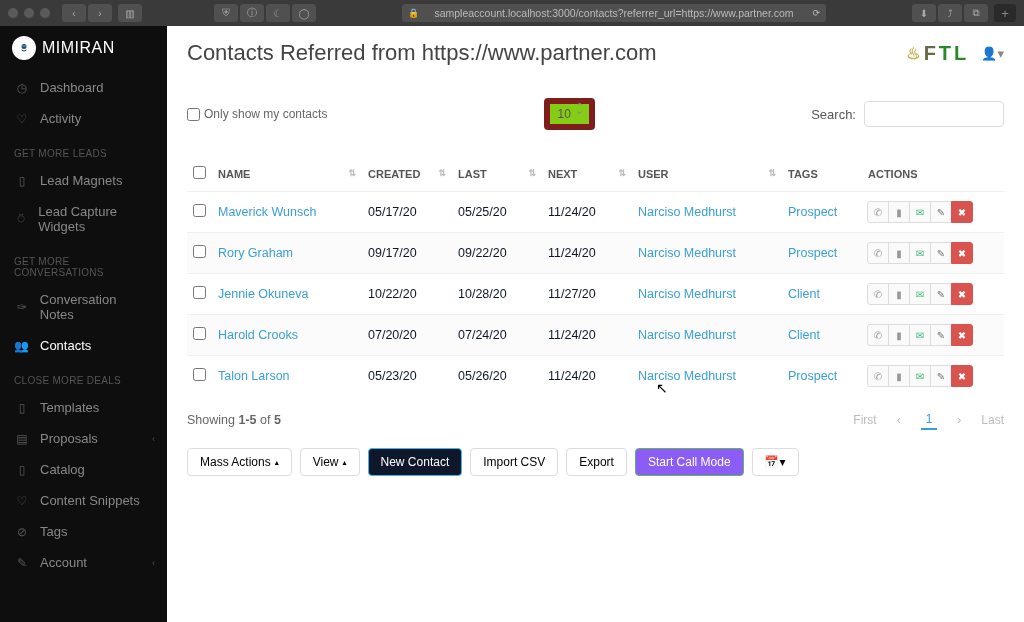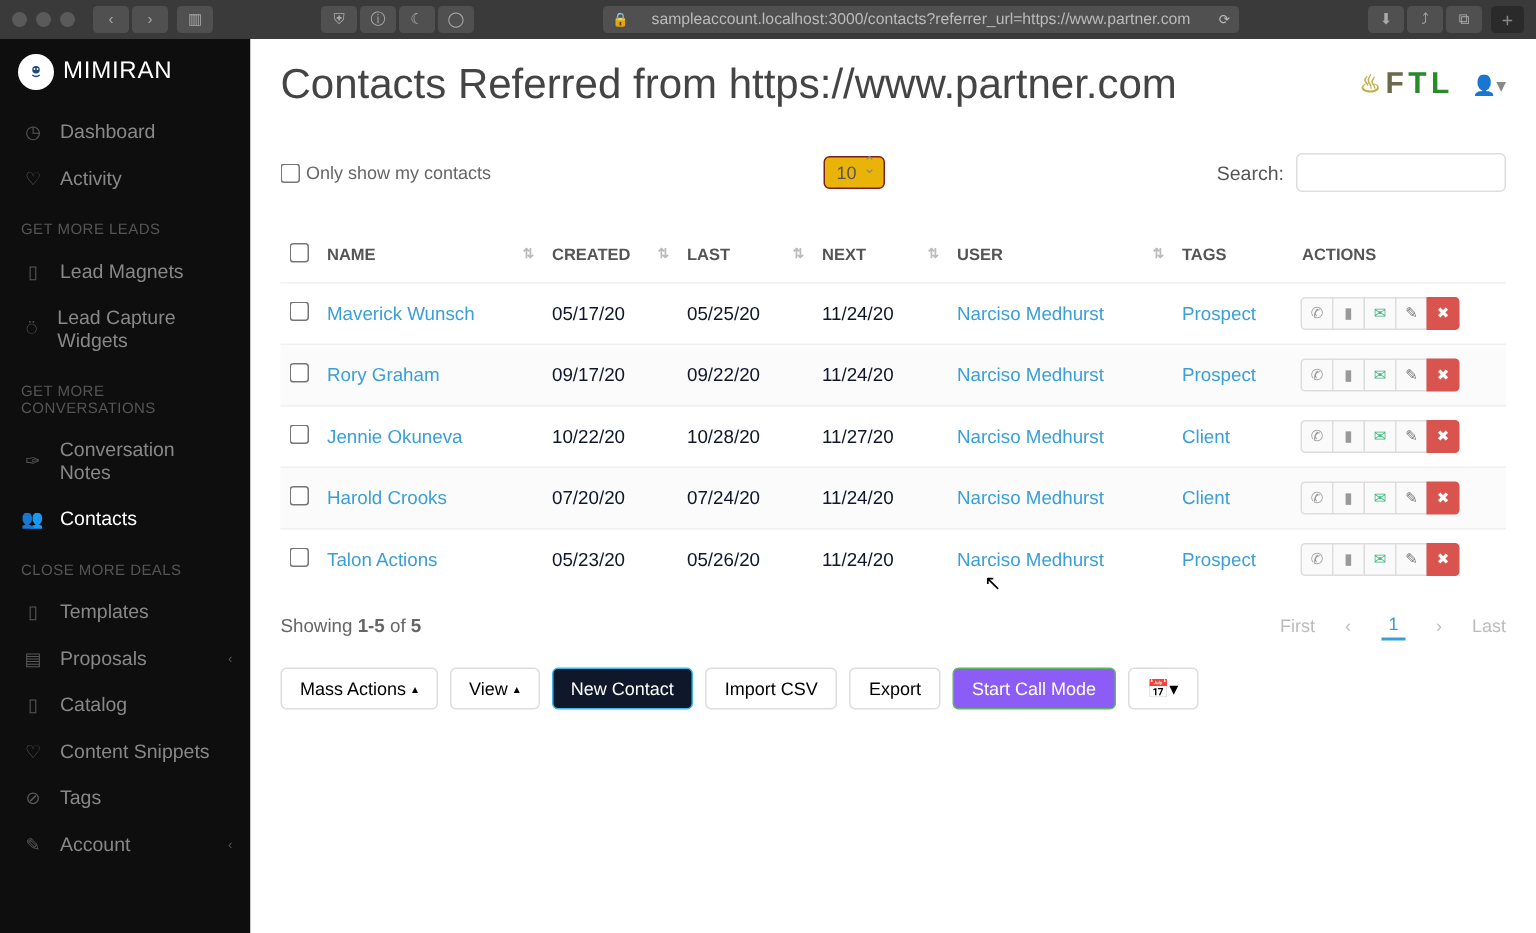--- a/index.html
+++ b/index.html
@@ -28,33 +28,33 @@
     .nav-item { display: flex; align-items: center; gap: 10px; padding: 8px 14px; cursor: pointer; color: #888; position: relative;}
     .nav-item.active { color: #fff; }
     .nav-item-icon { width: 16px; text-align: center; font-size: 12px; opacity: 0.6; }
     .nav-item.active .nav-item-icon { opacity: 1; color: #fff; }
     .nav-section { padding: 14px 14px 6px; font-size: 10px; color: #555; letter-spacing: 0.3px; }
     .nav-caret { position: absolute; right: 12px; font-size: 9px; color: #555;}
     
     
     .main { flex: 1; background: #fff; padding: 14px 20px; overflow-y: auto; }
     .header-row { display: flex; align-items: center; justify-content: space-between; margin-bottom: 20px; }
-    .page-title { font-size: 28px; font-weight: 400; color: #444; }
+    .page-title { font-size: 22px; font-weight: 400; color: #444; }
     .header-right { display: flex; align-items: center; gap: 14px; }
     .brand-logo { font-size: 20px; font-weight: 800; letter-spacing: 1px; display:flex; align-items:center; gap:2px;}
     .brand-f { color: #6a6a4a; }
     .brand-t { color: #2a8a2a; }
     .brand-l { color: #2a8a2a; }
     .flame { color: #c4b050; font-size: 16px;}
     .user-menu { color: #888; }
     
     
     .controls-row { display: flex; align-items: center; margin-bottom: 14px; }
     .only-my { display: flex; align-items: center; gap: 4px; font-size: 12px; color: #666; }
-    .page-size { margin: 12px auto; border: 1px solid #7f1d1d; border-radius: 4px; padding: 3px 18px 3px 8px; background: #eab308; font-size: 12px; position: relative; }
+    .page-size { margin: 12px auto; border: 6px solid #7f1d1d; border-radius: 4px; padding: 3px 18px 3px 8px; background: #84cc16; font-size: 12px; position: relative; }
     .page-size::after { content: "⌄"; position: absolute; right: 5px; top: 1px; font-size: 10px; color:#888;}
     .page-size::before { content: "⌃"; position: absolute; right: 5px; top: -3px; font-size: 10px; color:#888;}
     .search-area { display: flex; align-items: center; gap: 8px; }
     .search-area input { border: 1px solid #ddd; border-radius: 4px; padding: 5px 8px; width: 140px; font-size: 12px; }
     
     
     .table { width: 100%; border-collapse: collapse; }
     .table th { text-align: left; padding: 10px 6px; font-size: 11px; font-weight: 600; color: #555; position: relative; }
     .table th.sortable::after { content: "⇅"; position: absolute; right: 6px; font-size: 9px; color: #bbb; }
     .table td { padding: 9px 6px; font-size: 12.5px; border-top: 1px solid #f0f0f0; }
@@ -354,21 +354,21 @@
                   <span>✎</span>
                 </div>
         <div class="act-btn delete">
                   <span>✖</span>
                 </div>
       </div>
     </td>
           </tr>
           <tr>
     <td class="row-check"><input type="checkbox" style=""></td>
-    <td class="col-name"><span class="link">Talon Actions</span></td>
+    <td class="col-name"><span class="link">Talon Larson</span></td>
     <td class="col-created">05/23/20</td>
     <td class="col-last">05/26/20</td>
     <td class="col-next">11/24/20</td>
     <td class="col-user"><span class="link">Narciso Medhurst</span></td>
     <td class="col-tags"><span class="tag-link">Prospect</span></td>
     <td>
       <div class="action-group">
         <div class="act-btn phone">
                   <span>✆</span>
                 </div>

